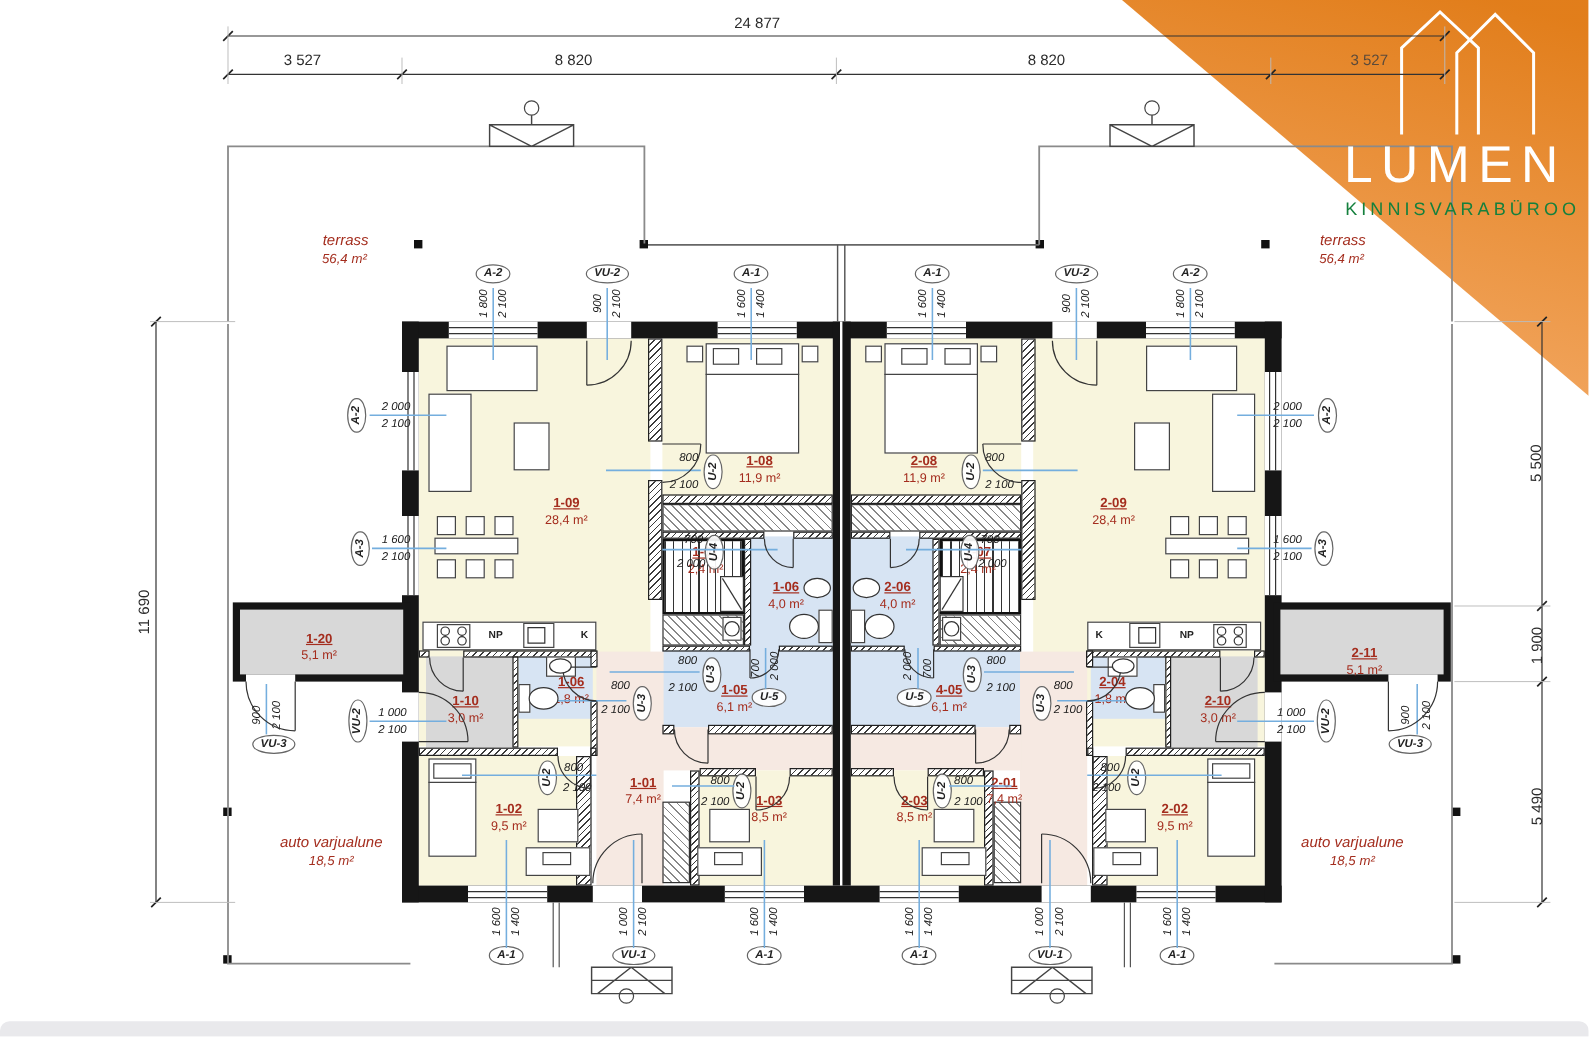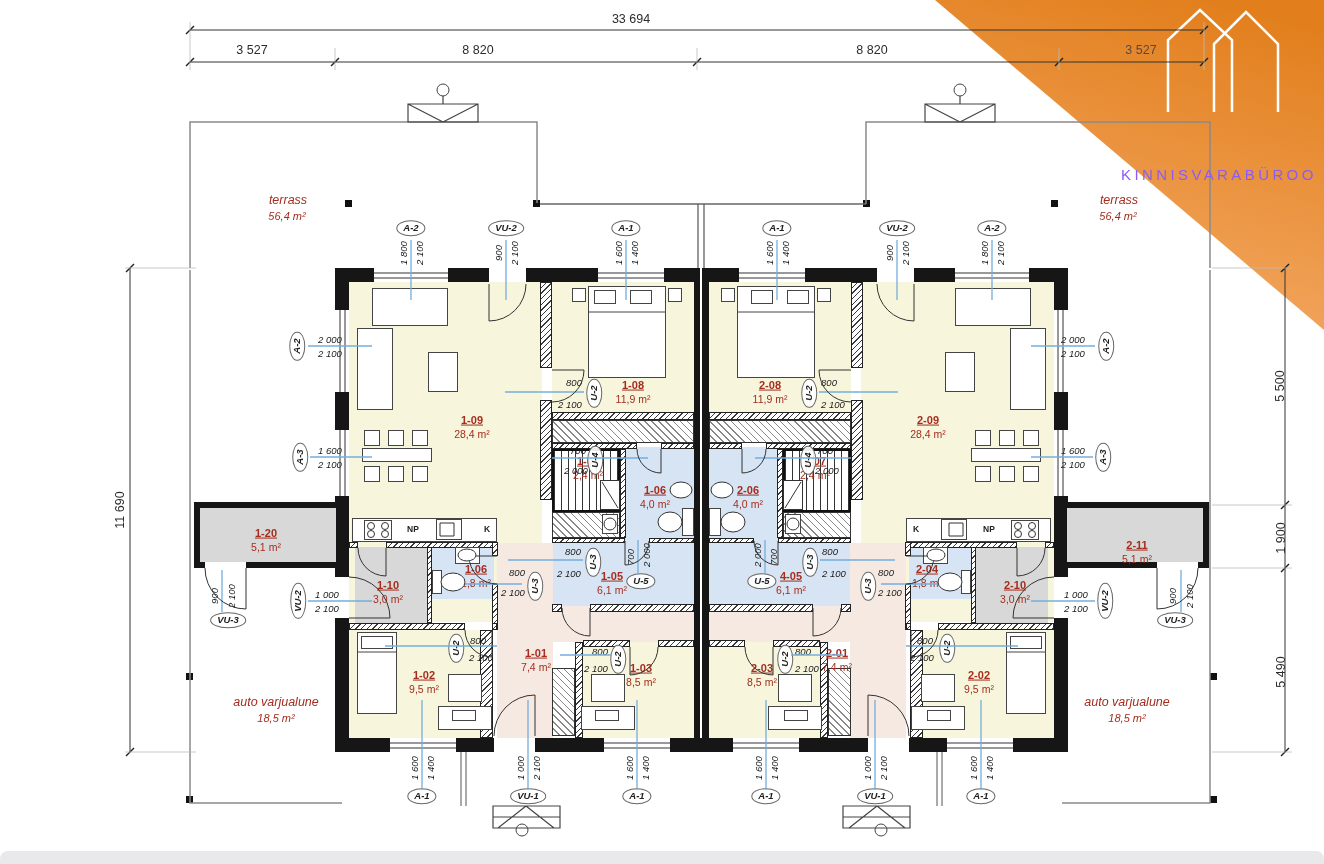--- a/index.html
+++ b/index.html
@@ -30,33 +30,34 @@
   .otag{position:absolute;transform:translate(-50%,-50%);font-style:italic;font-weight:bold;
         font-size:9.5px;line-height:1;color:#222;border:1px solid #666;border-radius:50%;
         padding:2px 6px;background:rgba(255,255,255,.92);white-space:nowrap;}
   .room-label{position:absolute;transform:translate(-50%,-50%);text-align:center;color:var(--red);white-space:nowrap;line-height:1.25;}
   .room-label .rid{font-weight:bold;text-decoration:underline;font-size:11px;display:block;}
   .room-label .rar{font-size:10.5px;display:block;}
   .logo-tri{position:absolute;left:935px;top:0;width:389px;height:330px;
             background:linear-gradient(195deg,#e0770f 5%,#f3a55d 90%);
             clip-path:polygon(0 0,100% 0,100% 100%);opacity:.95;}
   .brand{position:absolute;left:1120px;top:114px;font-size:43px;color:#fff;letter-spacing:7px;font-weight:400;z-index:6;}
-  .brandsub{position:absolute;left:1121px;top:166px;font-size:15px;color:#8b5cf6;letter-spacing:3.4px;z-index:6;}
+  .brandsub{position:absolute;left:1121px;top:166px;font-size:15px;color:#15803d;letter-spacing:3.4px;z-index:6;}
   svg.layer{position:absolute;left:0;top:0;z-index:4;pointer-events:none;}
   .lg{z-index:6;}
 </style>
 </head>
 <body>
 
 <div id="canvas">
   <div class="logo-tri"></div>
   <svg class="layer lg" width="1324" height="864">
     <path d="M1168,112V40L1200,10L1232,40V112" fill="none" stroke="#fff" stroke-width="2.5"></path>
     <path d="M1214,112V44L1246,12L1278,44V112" fill="none" stroke="#fff" stroke-width="2.5"></path>
   </svg>
+  <div class="brand">LUMEN</div>
   <div class="brandsub">KINNISVARABÜROO</div>
 <div class="abs cream" style="left: 349px; top: 282px; width: 193px; height: 340px;"></div>
     <div class="abs cream" style="left: 861px; top: 282px; width: 193px; height: 340px;"></div>
     <div class="abs cream" style="left: 552px; top: 282px; width: 142px; height: 132px;"></div>
     <div class="abs cream" style="left: 709px; top: 282px; width: 142px; height: 132px;"></div>
     <div class="abs blue" style="left: 625px; top: 447px; width: 69px; height: 93px;"></div>
     <div class="abs blue" style="left: 709px; top: 447px; width: 69px; height: 93px;"></div>
     <div class="abs blue" style="left: 552px; top: 540px; width: 142px; height: 66px;"></div>
     <div class="abs blue" style="left: 709px; top: 540px; width: 142px; height: 66px;"></div>
     <div class="abs blue" style="left: 432px; top: 547px; width: 62px; height: 52px;"></div>
@@ -367,21 +368,21 @@
       <circle cx="1018" cy="534" r="3.5" stroke="#333" stroke-width="1" fill="none"></circle>
       <path d="M440,523h14v13h-14z" stroke="#333" stroke-width="1" fill="none"></path>
       <path d="M949,523h14v13h-14z" stroke="#333" stroke-width="1" fill="none"></path>
       <path d="M602,482L618,508" stroke="#333" stroke-width="1" fill="none"></path>
       <path d="M801,482L785,508" stroke="#333" stroke-width="1" fill="none"></path>
       <path d="M588,312H666" stroke="#444" stroke-width="1" fill="none"></path>
       <path d="M737,312H815" stroke="#444" stroke-width="1" fill="none"></path>
       <path d="M357,652H397" stroke="#444" stroke-width="1" fill="none"></path>
       <path d="M1006,652H1046" stroke="#444" stroke-width="1" fill="none"></path>
     </svg>
-    <div class="txt mdim" style="left: 631px; top: 19px;">33 694</div>
+    <div class="txt mdim" style="left: 631px; top: 19px;">24 877</div>
     <div class="txt mdim" style="left: 252px; top: 50px;">3 527</div>
     <div class="txt mdim" style="left: 478px; top: 50px;">8 820</div>
     <div class="txt mdim" style="left: 872px; top: 50px;">8 820</div>
     <div class="txt gdim" style="left: 1141px; top: 50px;">3 527</div>
     <div class="txt mdim" style="left: 120px; top: 510px; transform: translate(-50%, -50%) rotate(-90deg);">11 690</div>
     <div class="txt mdim" style="left: 1280px; top: 386px; transform: translate(-50%, -50%) rotate(-90deg);">5 500</div>
     <div class="txt mdim" style="left: 1281px; top: 538px; transform: translate(-50%, -50%) rotate(-90deg);">1 900</div>
     <div class="txt mdim" style="left: 1281px; top: 672px; transform: translate(-50%, -50%) rotate(-90deg);">5 490</div>
     <div class="txt redit" style="left: 288px; top: 200px;">terrass</div>
     <div class="txt redit2" style="left: 287px; top: 216px;">56,4 m²</div>

